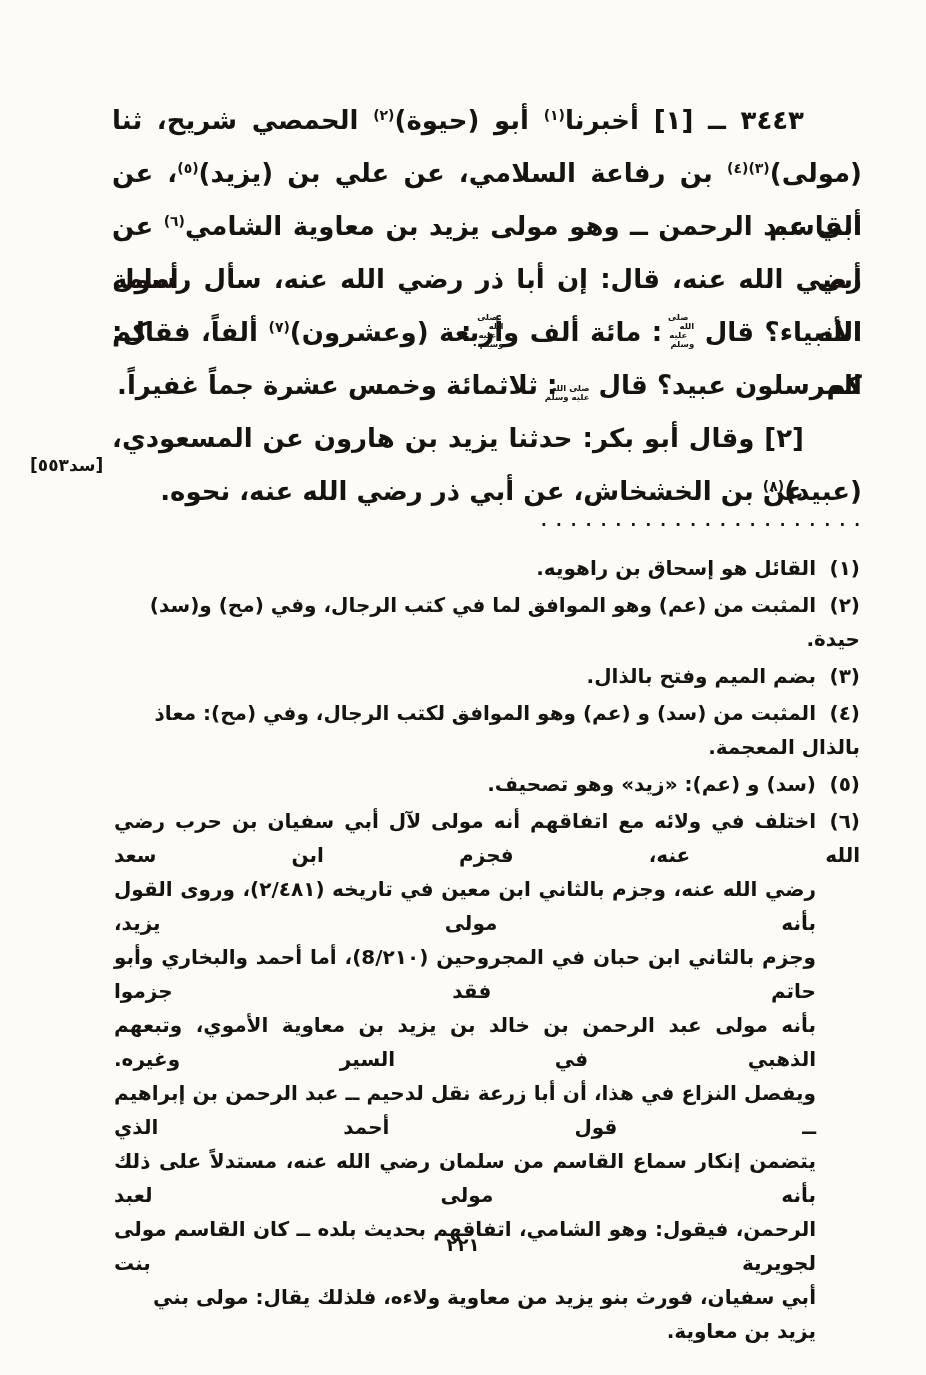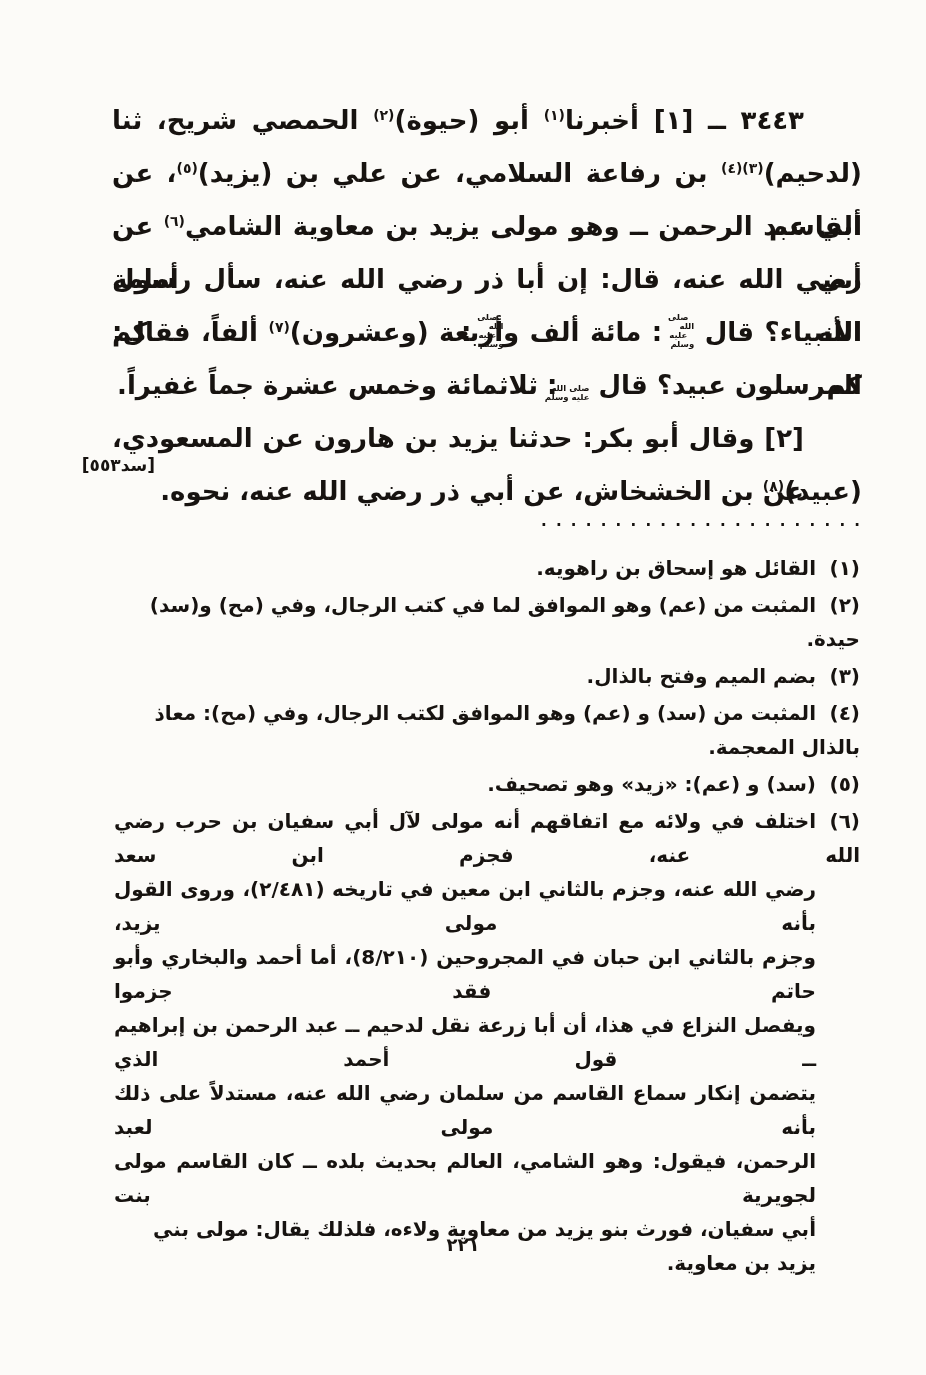--- a/index.html
+++ b/index.html
@@ -20,21 +20,21 @@
   .fn-ref{font-size:14px;line-height:0;vertical-align:9px;font-weight:bold;}
   
   .saw{
     display:inline-block;width:32px;vertical-align:-6px;
     font-size:8.5px;line-height:9px;text-align:center;font-weight:bold;
     letter-spacing:0;
   }
   
   .margin-ref{
     position:absolute;top:455px;left:30px;width:86px;
-    font-size:17px;font-weight:bold;text-align:right;margin-left:39px;
+    font-size:17px;font-weight:bold;text-align:left;
   }
   
   .separator{
     position:absolute;top:512px;right:64px;width:260px;
     font-size:15px;font-weight:bold;letter-spacing:2px;
     text-align:center;white-space:nowrap;
   }
   
   .footnotes{
     position:absolute;top:551px;right:66px;width:746px;
@@ -52,21 +52,21 @@
     letter-spacing:1px;
   }
 </style>
 </head>
 <body>
 
 <div class="page-wrap">
 
   <main class="hadith">
       <div class="h-line j indent"><span>٣٤٤٣ ــ [١] أخبرنا</span><sup class="fn-ref">(١)</sup><span> أبو (حيوة)</span><sup class="fn-ref">(٢)</sup><span> الحمصي شريح، ثنا</span></div>
-      <div class="h-line j"><span>(لدحيم)</span><sup class="fn-ref">(٣)(٤)</sup><span> بن رفاعة السلامي، عن علي بن (يزيد)</span><sup class="fn-ref">(٥)</sup><span>، عن القاسم</span></div>
+      <div class="h-line j"><span>(مولى)</span><sup class="fn-ref">(٣)(٤)</sup><span> بن رفاعة السلامي، عن علي بن (يزيد)</span><sup class="fn-ref">(٥)</sup><span>، عن القاسم</span></div>
       <div class="h-line j"><span>أبي عبد الرحمن ــ وهو مولى يزيد بن معاوية الشامي</span><sup class="fn-ref">(٦)</sup><span> عن أبي أمامة</span></div>
       <div class="h-line j"><span>رضي الله عنه، قال: إن أبا ذر رضي الله عنه، سأل رسول الله </span><span class="saw"><div>صلى الله</div><div>عليه وسلم</div></span><span>: كم</span></div>
       <div class="h-line j"><span>الأنبياء؟ قال </span><span class="saw"><div>صلى الله</div><div>عليه وسلم</div></span><span>: مائة ألف وأربعة (وعشرون)</span><sup class="fn-ref">(٧)</sup><span> ألفاً، فقال: كم</span></div>
       <div class="h-line"><span>المرسلون عبيد؟ قال </span><span class="saw"><div>صلى الله</div><div>عليه وسلم</div></span><span>: ثلاثمائة وخمس عشرة جماً غفيراً.</span></div>
       <div class="h-line j indent"><span>[٢] وقال أبو بكر: حدثنا يزيد بن هارون عن المسعودي، عن</span></div>
       <div class="h-line"><span>(عبيد)</span><sup class="fn-ref">(٨)</sup><span> بن الخشخاش، عن أبي ذر رضي الله عنه، نحوه.</span></div>
     </main>
 
   <div class="margin-ref">[سد٥٥٣]</div>
 
@@ -85,22 +85,23 @@
       <div class="fn">
         <div class="fn-line"><span class="fn-num">(٤)</span><span>المثبت من (سد) و (عم) وهو الموافق لكتب الرجال، وفي (مح): معاذ بالذال المعجمة.</span></div>
       </div>
       <div class="fn">
         <div class="fn-line"><span class="fn-num">(٥)</span><span>(سد) و (عم): «زيد» وهو تصحيف.</span></div>
       </div>
       <div class="fn">
         <div class="fn-line j"><span class="fn-num">(٦)</span><span>اختلف في ولائه مع اتفاقهم أنه مولى لآل أبي سفيان بن حرب رضي الله عنه، فجزم ابن سعد</span></div>
         <div class="fn-line j cont"><span>رضي الله عنه، وجزم بالثاني ابن معين في تاريخه (٢/٤٨١)، وروى القول بأنه مولى يزيد،</span></div>
         <div class="fn-line j cont"><span>وجزم بالثاني ابن حبان في المجروحين (8/٢١٠)، أما أحمد والبخاري وأبو حاتم فقد جزموا</span></div>
+        <div class="fn-line j cont"><span>بأنه مولى عبد الرحمن بن خالد بن يزيد بن معاوية الأموي، وتبعهم الذهبي في السير وغيره.</span></div>
         <div class="fn-line j cont"><span>ويفصل النزاع في هذا، أن أبا زرعة نقل لدحيم ــ عبد الرحمن بن إبراهيم ــ قول أحمد الذي</span></div>
         <div class="fn-line j cont"><span>يتضمن إنكار سماع القاسم من سلمان رضي الله عنه، مستدلاً على ذلك بأنه مولى لعبد</span></div>
-        <div class="fn-line j cont"><span>الرحمن، فيقول: وهو الشامي، العالم بحديث بلده ــ كان القاسم مولى لجويرية بنت</span></div>
+        <div class="fn-line j cont"><span>الرحمن، فيقول: وهو الشامي، اتفاقهم بحديث بلده ــ كان القاسم مولى لجويرية بنت</span></div>
         <div class="fn-line cont"><span>أبي سفيان، فورث بنو يزيد من معاوية ولاءه، فلذلك يقال: مولى بني يزيد بن معاوية.</span></div>
       </div>
     </section>
 
   <div class="page-number">٢٢١</div>
 
 </div>
 
 </body></html>

